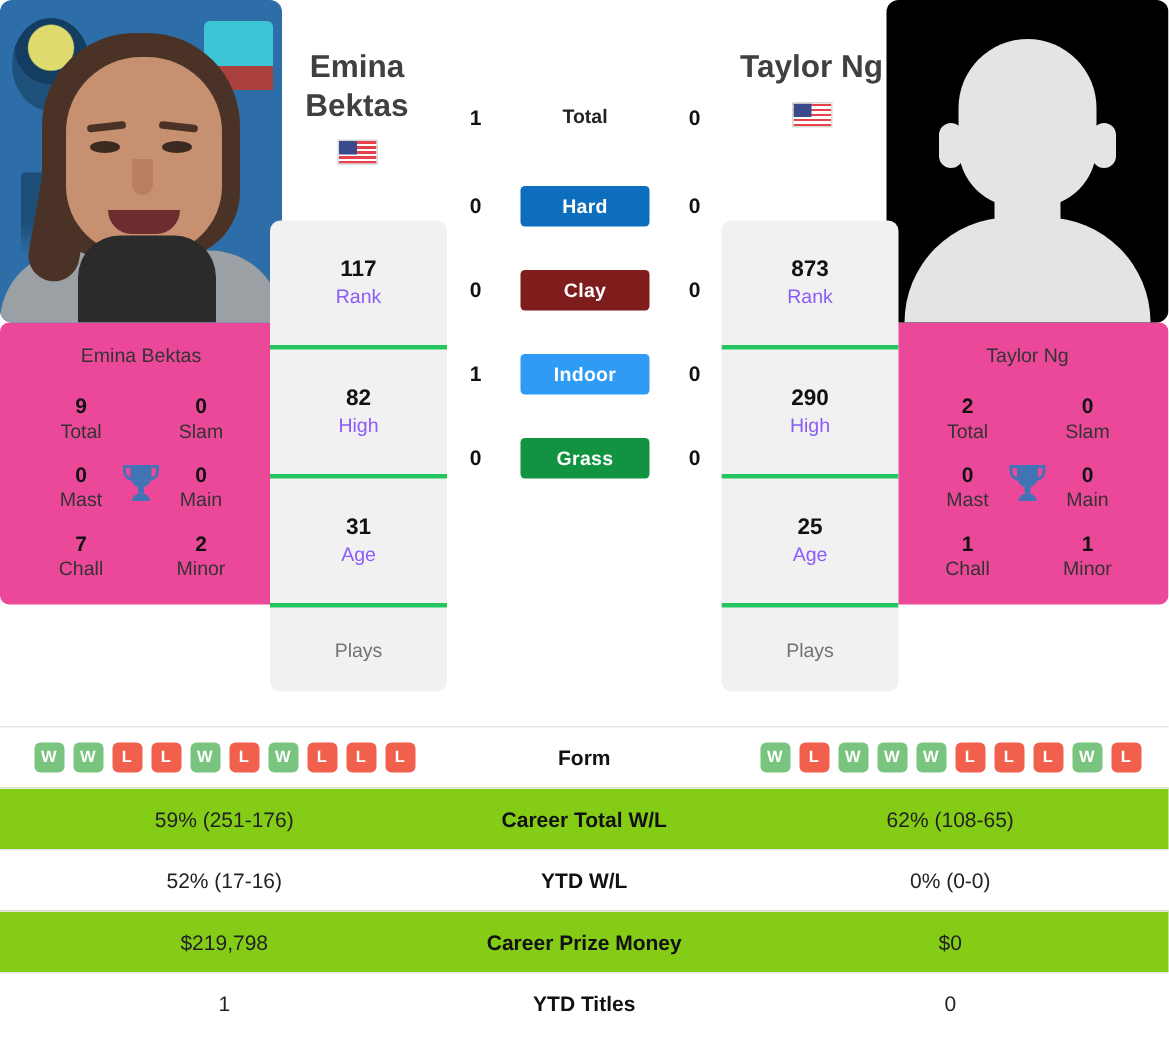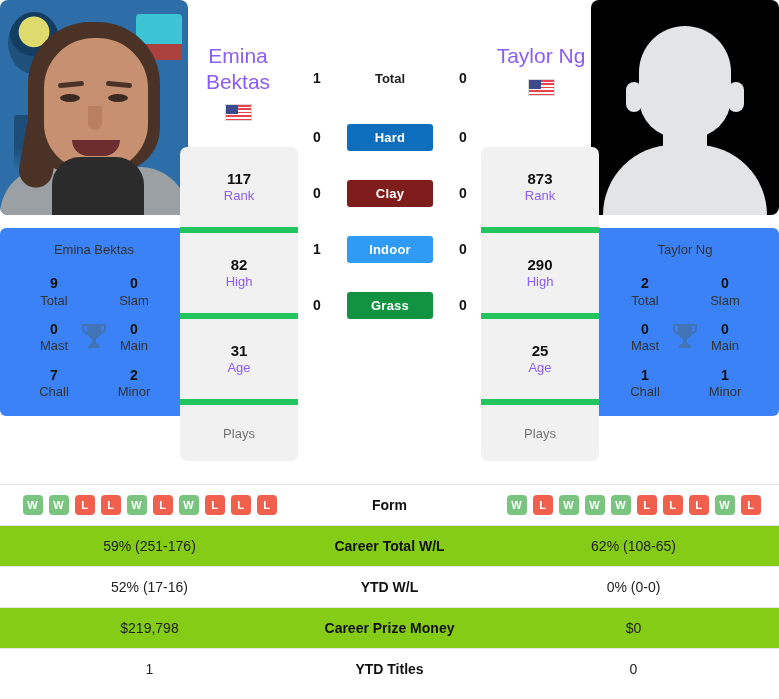--- a/index.html
+++ b/index.html
@@ -101,38 +101,38 @@
     position: absolute; left: 50%; top: 120px; transform: translateX(-50%);
     width: 44px; height: 40px; background: #e3e4e6;
   }
   .sil-body {
     position: absolute; left: 50%; bottom: 0; transform: translateX(-50%);
     width: 164px; height: 70px; background: #e3e4e6;
     border-radius: 82px 82px 0 0;
   }
 
   
-  .trophy-card { width: 100%; background: #3b82f6; border-radius: 6px; padding: 4px 0 10px; margin-top: 13px; }
+  .trophy-card { width: 100%; background: #ec4899; border-radius: 6px; padding: 4px 0 10px; }
   .trophy-name { text-align: center; font-size: 13px; color: #333; padding: 10px 0 12px; }
   .tr-row { display: flex; align-items: center; justify-content: space-between; padding: 6px 14px; }
   .tr-cell { width: 50%; text-align: center; }
   .tr-num { font-size: 14px; font-weight: bold; color: #111; line-height: 1.25; }
   .tr-lab { font-size: 13px; color: #333; line-height: 1.25; }
   .trophy-icon { position: absolute; left: 50%; transform: translateX(-50%); }
   .tr-row.mid { position: relative; }
 
   
   .rank-col { position: absolute; top: 147px; width: 118px; }
   .rank-col.left  { left: 180px; }
   .rank-col.right { left: 481px; }
   .rank-card { background: #f1f1f1; border-radius: 7px; overflow: hidden; }
   .rank-cell {
     height: 86px; display: flex; flex-direction: column;
     align-items: center; justify-content: center;
-    border-bottom: 6px solid #22c55e;
+    border-bottom: 3px solid #22c55e;
   }
   .rank-cell:last-child { border-bottom: none; height: 56px; }
   .rank-num { font-size: 15px; font-weight: bold; color: #111; line-height: 1.3; }
   .rank-lab { font-size: 13px; color: #8b5cf6; line-height: 1.3; }
   .plays-lab { font-size: 13px; color: #737373; }
 
   
   .h2h { position: absolute; left: 300px; top: 0; width: 180px; }
   .h2h-row { display: flex; align-items: center; justify-content: space-between; height: 28px; }
   .h2h-score { width: 34px; text-align: center; font-size: 14px; font-weight: bold; color: #111; }
@@ -159,23 +159,23 @@
   .form-badge {
     width: 20px; height: 20px; border-radius: 4px;
     color: #fff; font-size: 11px; font-weight: bold;
     display: flex; align-items: center; justify-content: center;
   }
   .form-badge.w { background: #79c47f; }
   .form-badge.l { background: #f0604d; }
 
   
   .pname {
-    position: absolute; top: 43px; width: 160px;
-    text-align: center; font-size: 21px; font-weight: normal;
-    color: #8b5cf6; line-height: 1.22;
+    position: absolute; top: 32px; width: 160px;
+    text-align: center; font-size: 21px; font-weight: bold;
+    color: #404040; line-height: 1.22;
   }
   .pname.left  { left: 158px; }
   .pname.right { left: 461px; }
   .flag {
     display: block; width: 27px; height: 17px; margin: 10px auto 0;
     position: relative; overflow: hidden; border: 1px solid #d8d8d8;
     background: repeating-linear-gradient(180deg,#e8434c 0 1.7px,#ffffff 1.7px 3.4px);
   }
   .flag .canton {
     position: absolute; left: 0; top: 0; width: 12px; height: 9px;

